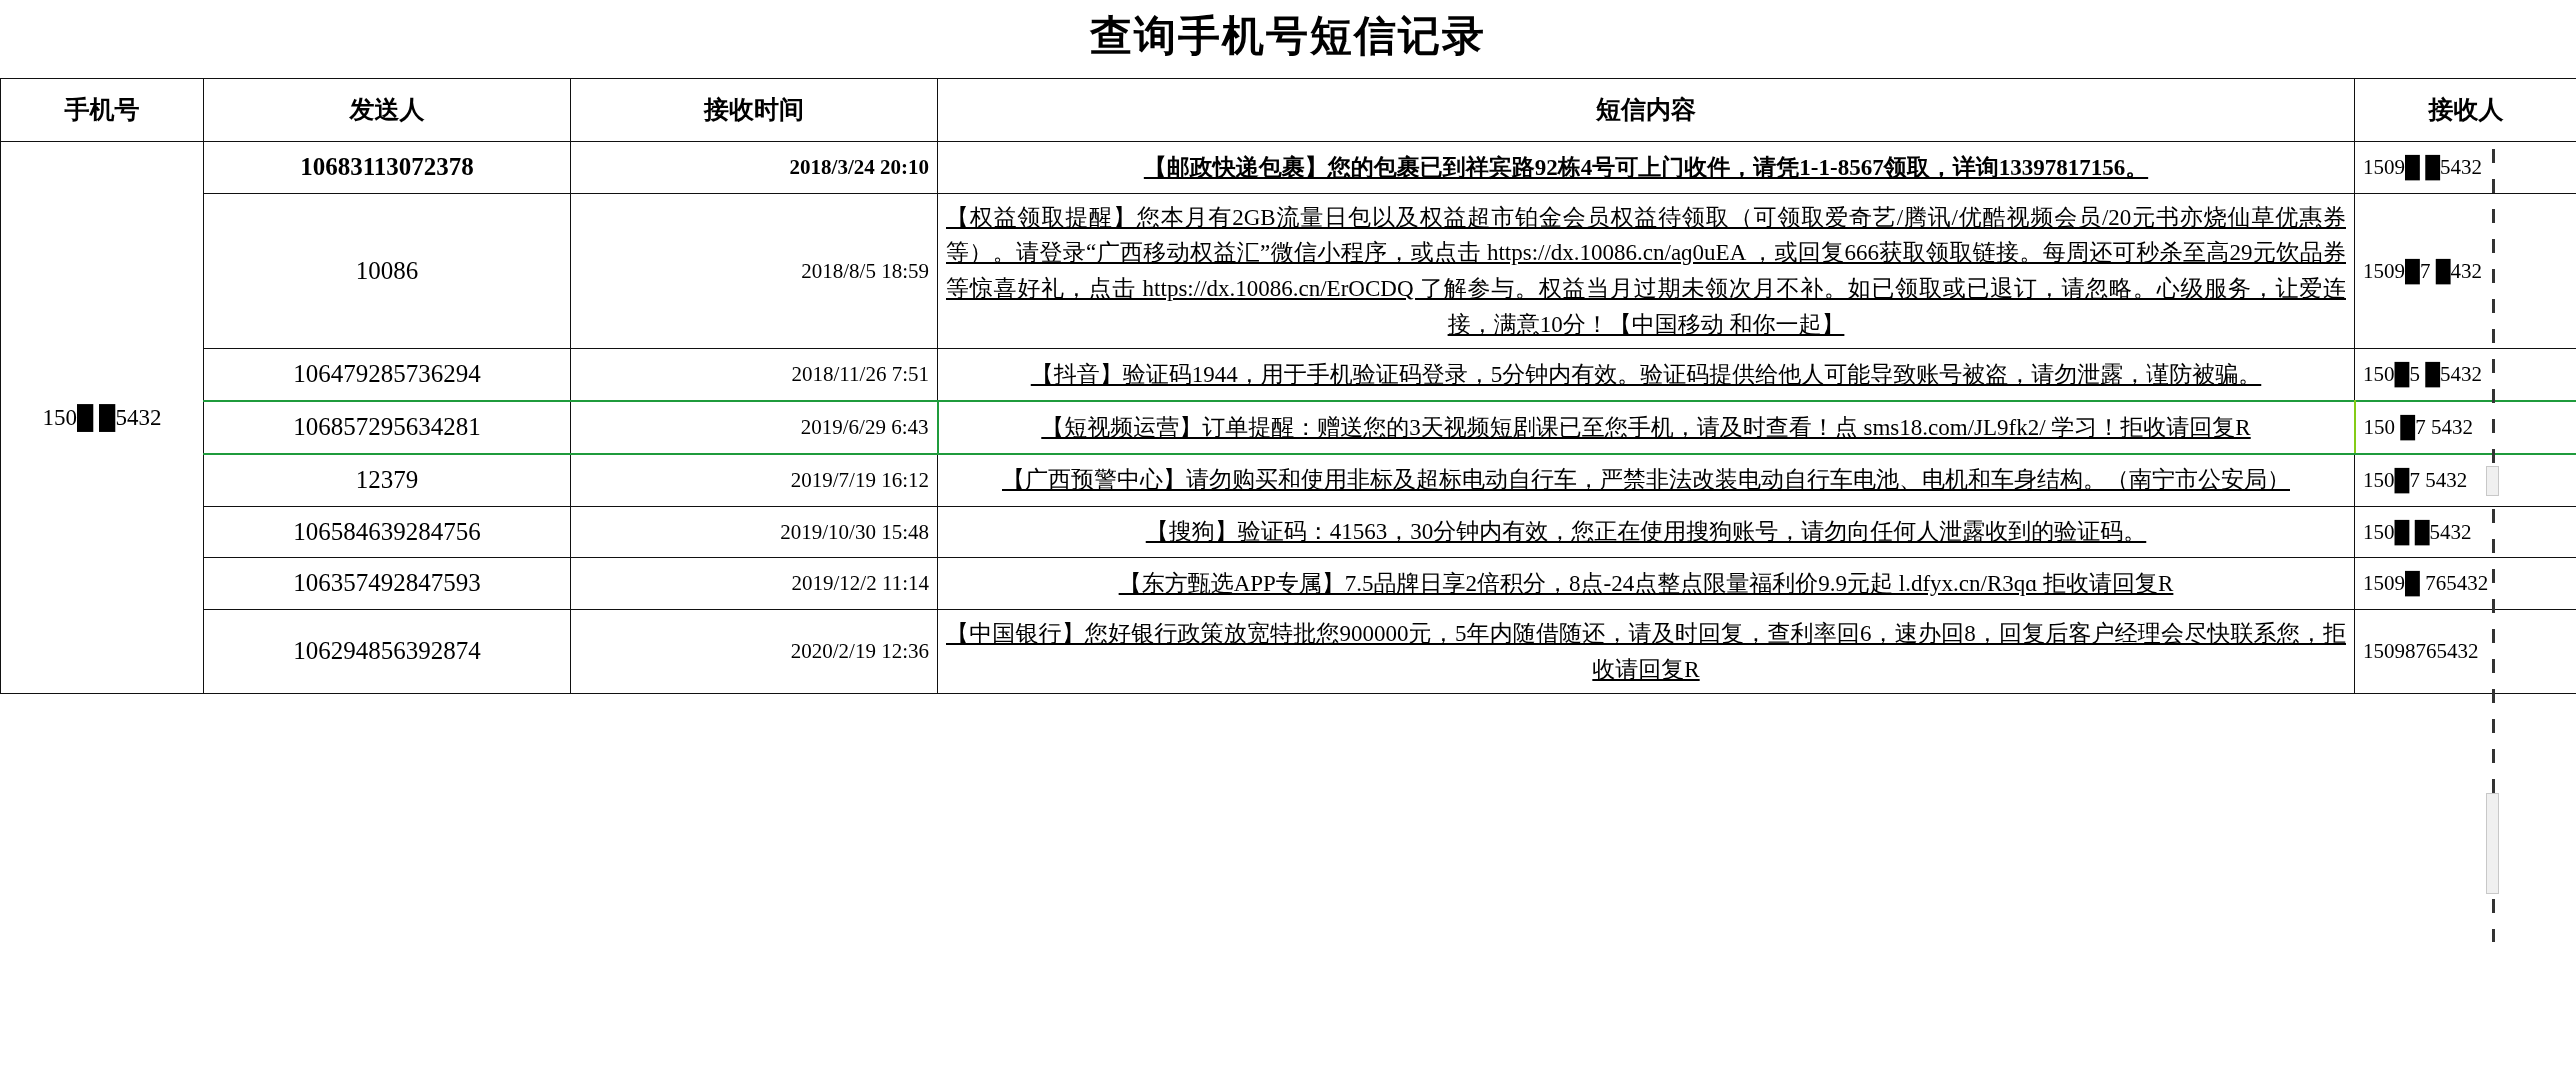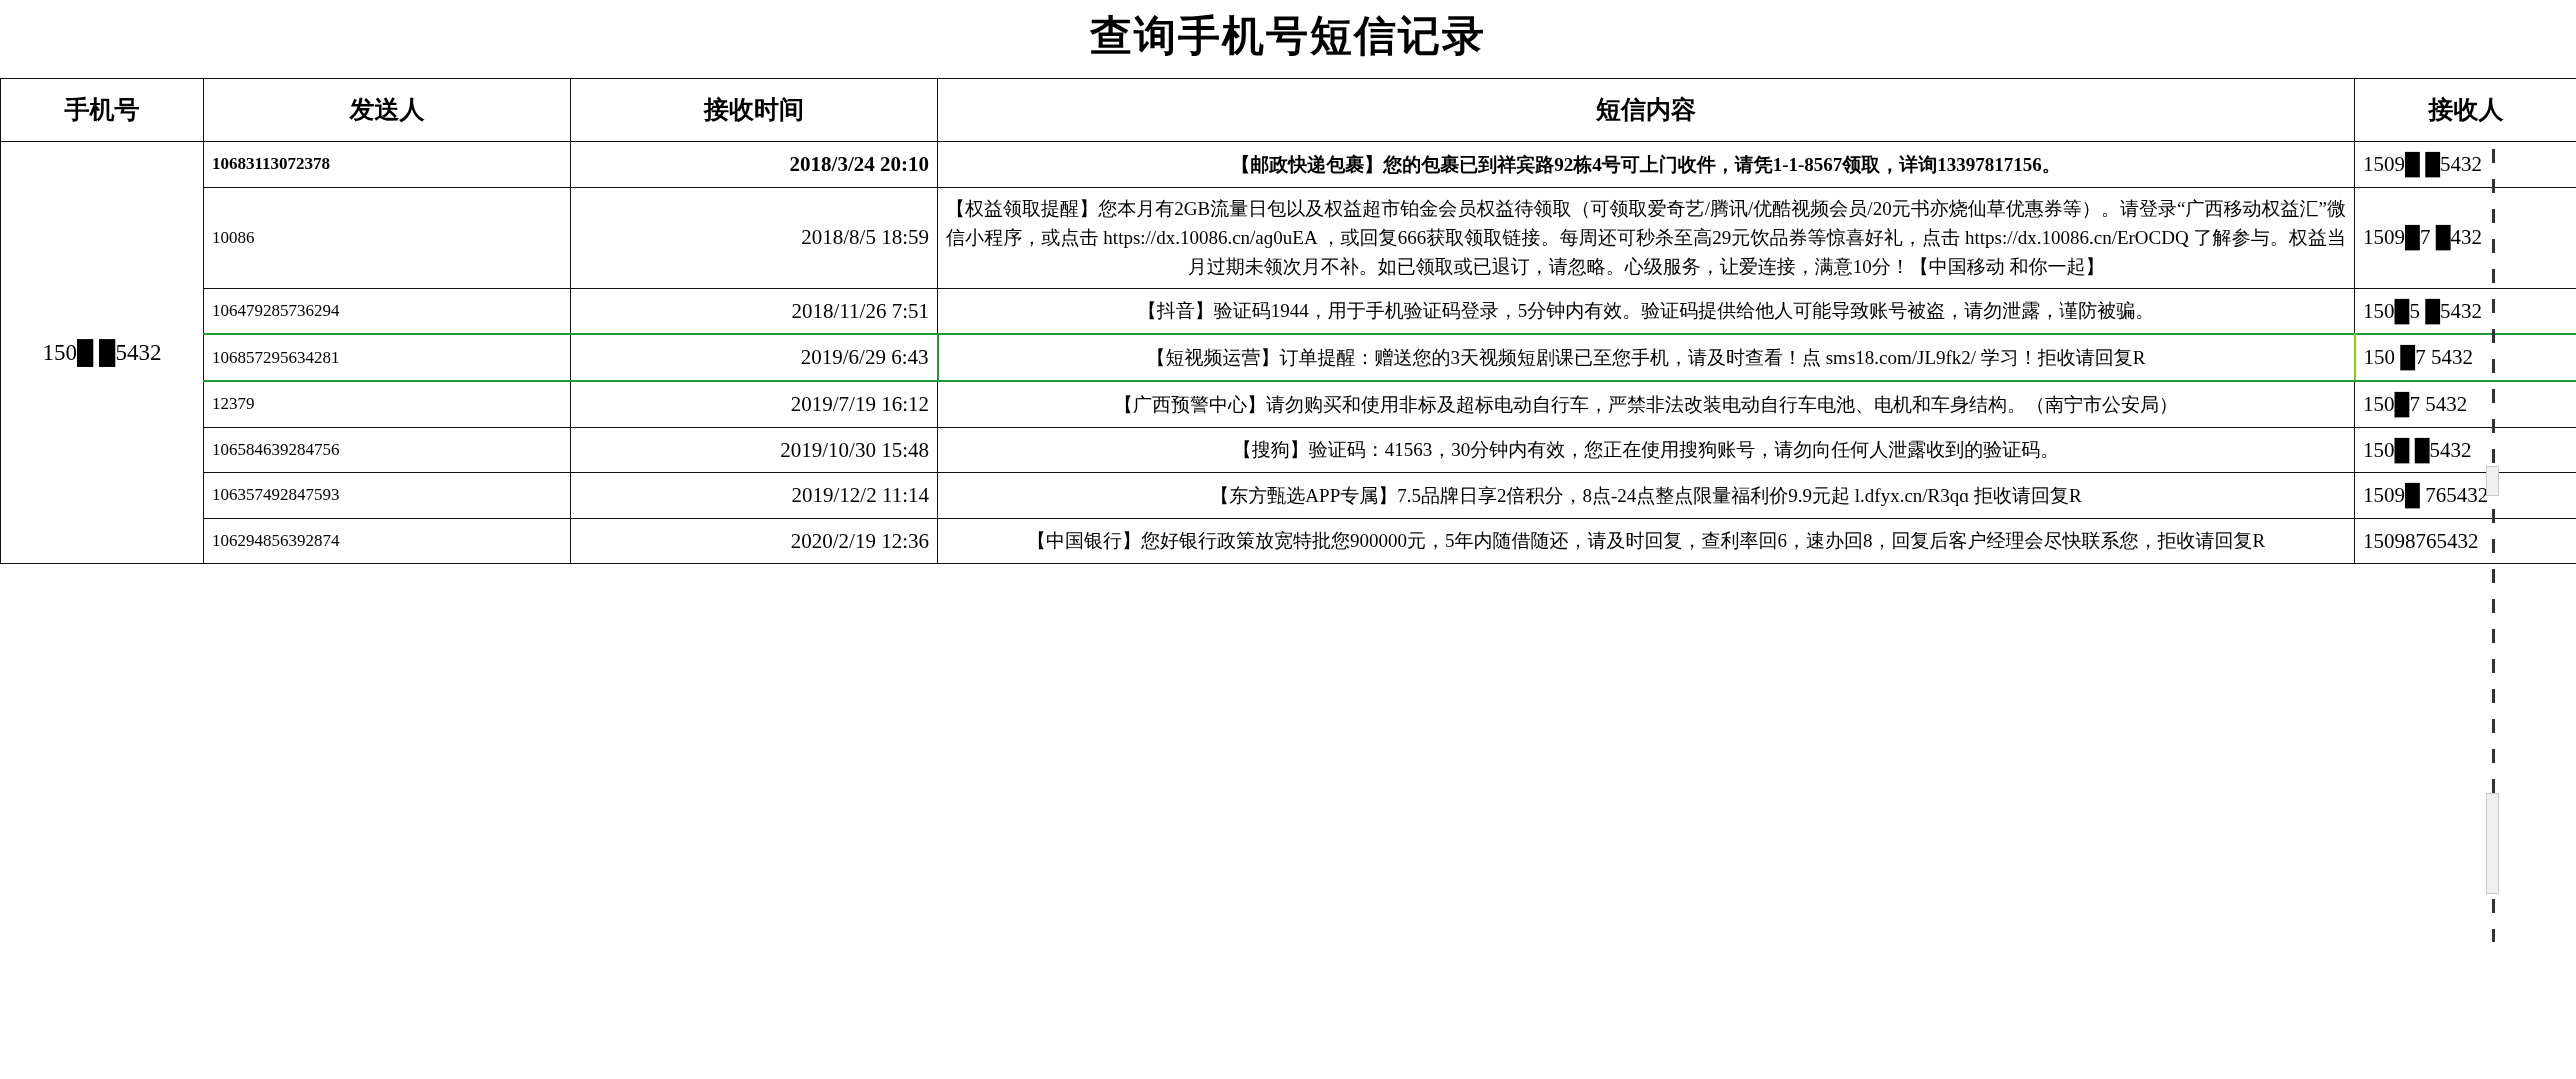--- a/index.html
+++ b/index.html
@@ -54,31 +54,33 @@
   col.c-content { width: 1417px; }
   col.c-receiver { width: 223px; }
 
   td.phone-cell {
     text-align: center;
     font-size: 23px;
     vertical-align: middle;
     position: relative;
   }
   td.sender-cell {
-    font-size: 17px;
+    text-align: center;
+    font-size: 25px;
   }
   td.time-cell {
     text-align: right;
     font-size: 21px;
   }
   td.content-cell {
     text-align: justify;
     text-align-last: center;
-    font-size: 19px;
+    font-size: 23px;
     padding: 8px 14px;
+    text-decoration: underline;
   }
   td.content-cell.one-line {
     text-align: center;
     text-align-last: center;
   }
   td.receiver-cell {
     text-align: left;
     font-size: 21px;
     position: relative;
     white-space: nowrap;

